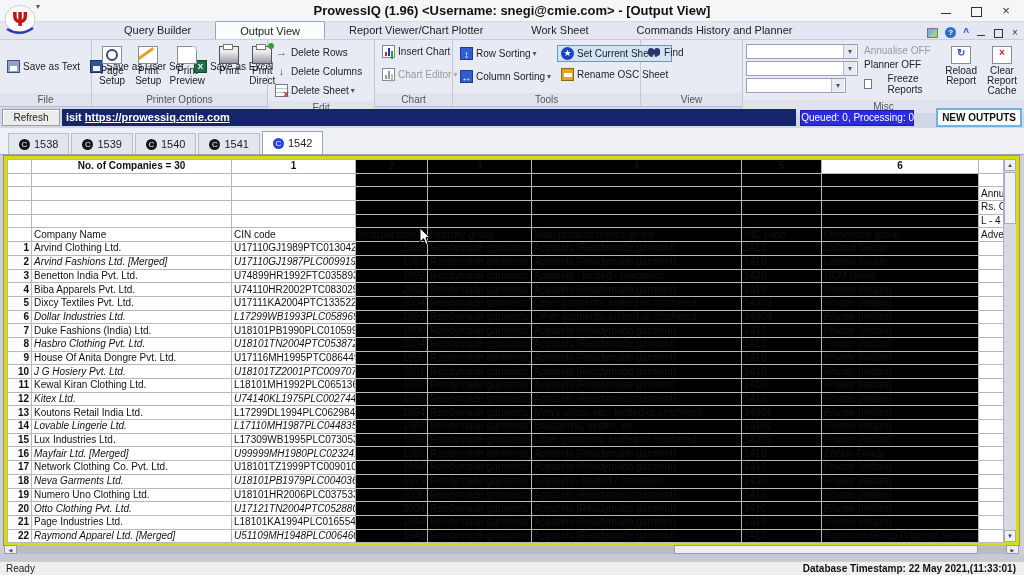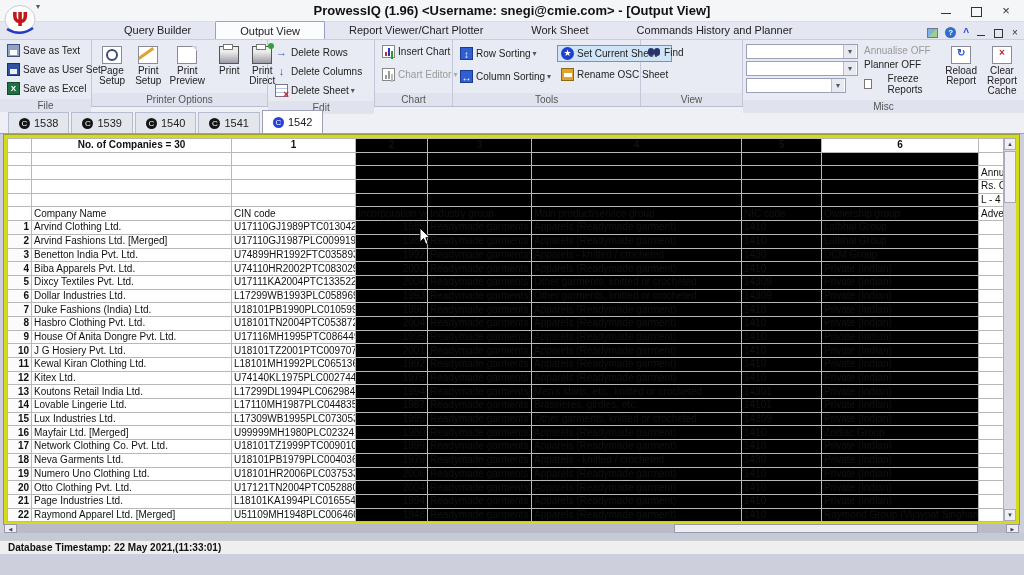--- a/index.html
+++ b/index.html
@@ -118,21 +118,21 @@
   td.b{font-weight:bold;margin-top:10px;}
   td.ctr{text-align:center;}
   td.rt{text-align:right;padding-right:4px;}
   td.pl{padding-left:5px;}
   td.selhdr{background:#fff;border:1px dashed #333;font-weight:bold;text-align:center;}
   td.rnum{font-weight:bold;text-align:right;padding-right:3px;background:#fbfbfb;}
   td.yel{color:#e4e04a;}
   td.cyn{color:#7fd0cc;}
   td.link{cursor:pointer;}
   td.lb{color:#3a3acc;}
-  td.lr{color:#9b3a44;}
+  td.lr{color:#9b3a44;font-style:italic;}
   .vscroll{position:absolute;top:0;right:0;bottom:0;width:13px;background:#d9d9e2;border-left:1px solid #b0b0bc;}
   .vsa{position:absolute;left:0;right:0;height:12px;background:#eef0f4;border:1px solid #aab;font-size:6px;text-align:center;line-height:11px;color:#445;}
   .vsa.up{top:0;} .vsa.down{bottom:0;}
   .vthumb{position:absolute;left:0;right:0;top:13px;height:52px;background:#f0f1f6;border:1px solid #aab;}
 
   
   .hscroll{height:9px;margin:0 5px 0 4px;background:#b9bcc8;position:relative;}
   .hsa{position:absolute;top:0;bottom:0;width:13px;background:#eceef4;border:1px solid #99a;font-size:5px;text-align:center;line-height:8px;color:#445;}
   .hsa.left{left:0;} .hsa.right{right:0;}
   .hthumb{position:absolute;top:0;bottom:0;left:66%;right:4%;background:#eceef4;border:1px solid #99a;}
@@ -182,21 +182,21 @@
       <span class="ic-chevup">^</span>
       <span class="mdi-min"></span>
       <span class="mdi-max"></span>
       <span class="mdi-close">×</span>
     </div>
   </div>
 
   <div class="ribbon">
 
     <div class="rgroup" style="width:92px;">
-      <div class="rgbody colstack" style="flex-direction:column;">
+      <div class="rgbody colstack" style="flex-direction:row;">
         <div class="rbtn">
             <span class="ic ic-floppy1"></span>
             <span>Save as Text</span>
           </div>
         <div class="rbtn">
             <span class="ic ic-floppy2"></span>
             <span>Save as User Set</span>
           </div>
         <div class="rbtn">
             <span class="ic ic-excel">X</span>
@@ -336,20 +336,26 @@
           </div>
         <div class="rbtn big" style="width:46px;">
             <span class="ic big ic-cache">×</span>
             <span>Clear Report Cache</span>
           </div>
       </div>
       <div class="rglabel">Misc</div>
     </div>
   </div>
 
+  <div class="navrow">
+    <div class="refresh-btn">Refresh</div>
+    <div class="urlbar"><span>isit </span><a>https://prowessiq.cmie.com</a></div>
+    <div class="queuebox">Queued: 0, Processing: 0</div>
+    <div class="newoutputs">NEW OUTPUTS</div>
+  </div>
 
   <div class="tabrow">
     <div style="display:flex;align-items:flex-end;gap:2px;">
         <div class="stab">
           <span class="tabdot">C</span>
           <span class="stlbl">1538</span>
         </div>
         <div class="stab">
           <span class="tabdot">C</span>
           <span class="stlbl">1539</span>
@@ -701,20 +707,21 @@
   </div>
 
   <div class="hscroll">
     <div class="hsa left">◀</div>
     <div class="hthumb"></div>
     <div class="hsa right">▶</div>
   </div>
   <div class="gapstrip"></div>
 
   <div class="statusbar">
+    <span class="sb-ready">Ready</span>
     <div class="sb-right">
       <span class="sb-ts">Database Timestamp: 22 May 2021,(11:33:01)</span>
     </div>
   </div>
 
   <svg class="cursor" width="12" height="19" viewBox="0 0 12 19">
     <polygon points="1,1 1,15 4.6,11.6 6.8,17.5 9.2,16.4 6.9,10.7 11,10.7" fill="#ffffff" stroke="#000000" stroke-width="1"></polygon>
   </svg>
 
 </div>

